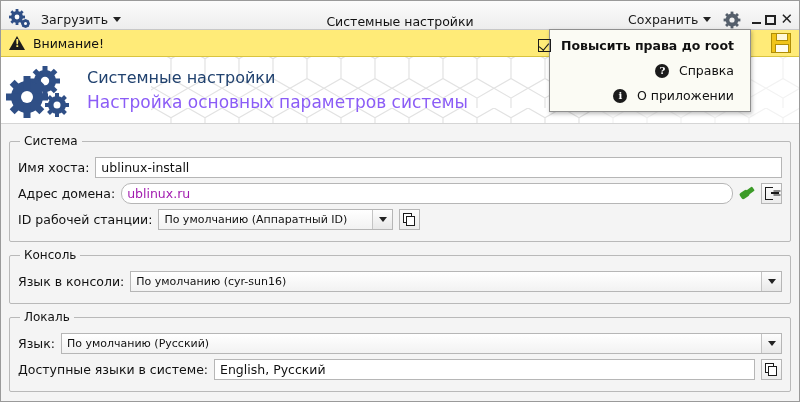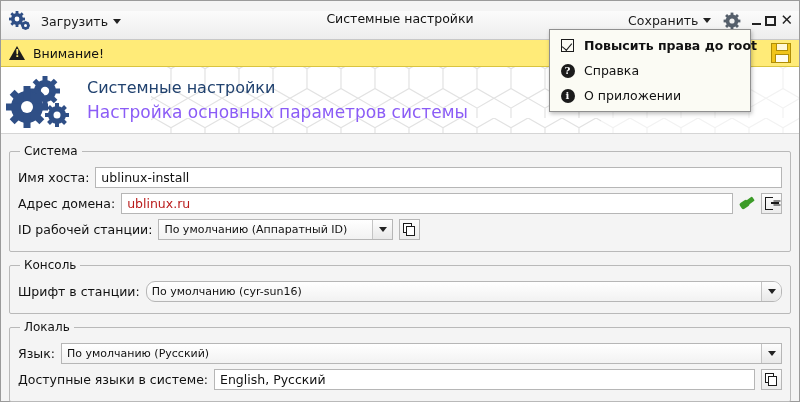--- a/index.html
+++ b/index.html
@@ -24,24 +24,23 @@
     border: 1px solid #9a9a9a;
     background: #f4f4f4;
   }
 
   
   .titlebar {
     height: 28px;
     background: linear-gradient(to bottom, #fbfbfb 0%, #ededed 100%);
     border-bottom: 1px solid #c8c8c8;
     display: flex;
-    align-items: flex-start;
+    align-items: flex-end;
     position: relative;
     padding: 0 2px;
-    margin-top: 10px;
   }
   .tb-left {
     display: flex;
     align-items: center;
     gap: 6px;
     padding-left: 6px;
   }
   .tb-title {
     position: absolute;
     left: 0; right: 0;
@@ -216,21 +215,21 @@
     box-sizing: border-box;
     display: flex;
     align-items: center;
     padding: 0 5px;
     font-size: 12.5px;
     color: #111;
     min-width: 0;
     overflow: hidden;
     white-space: nowrap;
   }
-  .field.placeholder { color: #b91c1c; }
+  .field.placeholder { color: #a21caf; border-radius: 10px; }
   .field.mono {
     font-family: "DejaVu Sans Mono", "Liberation Mono", monospace;
     font-size: 12px;
     color: #2b4a7a;
   }
   .combo {
     height: 21px;
     background: linear-gradient(to bottom, #ffffff 0%, #f2f2f2 100%);
     border: 1px solid #b6b6b6;
     box-sizing: border-box;
@@ -320,24 +319,25 @@
     background: #fbfbf4;
     border: 1px solid #8f8f8f;
     box-shadow: 1px 2px 4px rgba(0,0,0,0.25);
     z-index: 20;
     padding: 3px 0;
   }
   .dd-item {
     display: flex;
     align-items: center;
     gap: 9px;
-    padding: 5px 10px;
+    padding: 5px 16px;
     font-size: 12.5px;
     color: #111;
     white-space: nowrap;
+    justify-content: flex-end;
   }
   .dd-item.bold { font-weight: bold; }
   .dd-ic {
     width: 15px; height: 15px;
     flex: none;
     display: flex; align-items: center; justify-content: center;
     font-size: 11px;
   }
   .ic-check {
     width: 13px; height: 13px;
@@ -529,22 +529,22 @@
         </span>
         <span class="sq-btn">
             <span class="ic-copy"></span>
           </span>
       </div>
     </fieldset>
 
     <fieldset class="group">
       <legend>Консоль</legend>
       <div class="row">
-        <span class="row-label">Шрифт в станции:</span>
-        <span class="combo" style="flex:1;border-radius:9px;">
+        <span class="row-label">Язык в консоли:</span>
+        <span class="combo" style="flex:1;">
           <span class="cbtext">По умолчанию (cyr-sun16)</span>
           <span class="cbarrow">
               <i></i>
             </span>
         </span>
       </div>
     </fieldset>
 
     <fieldset class="group">
       <legend>Локаль</legend>

